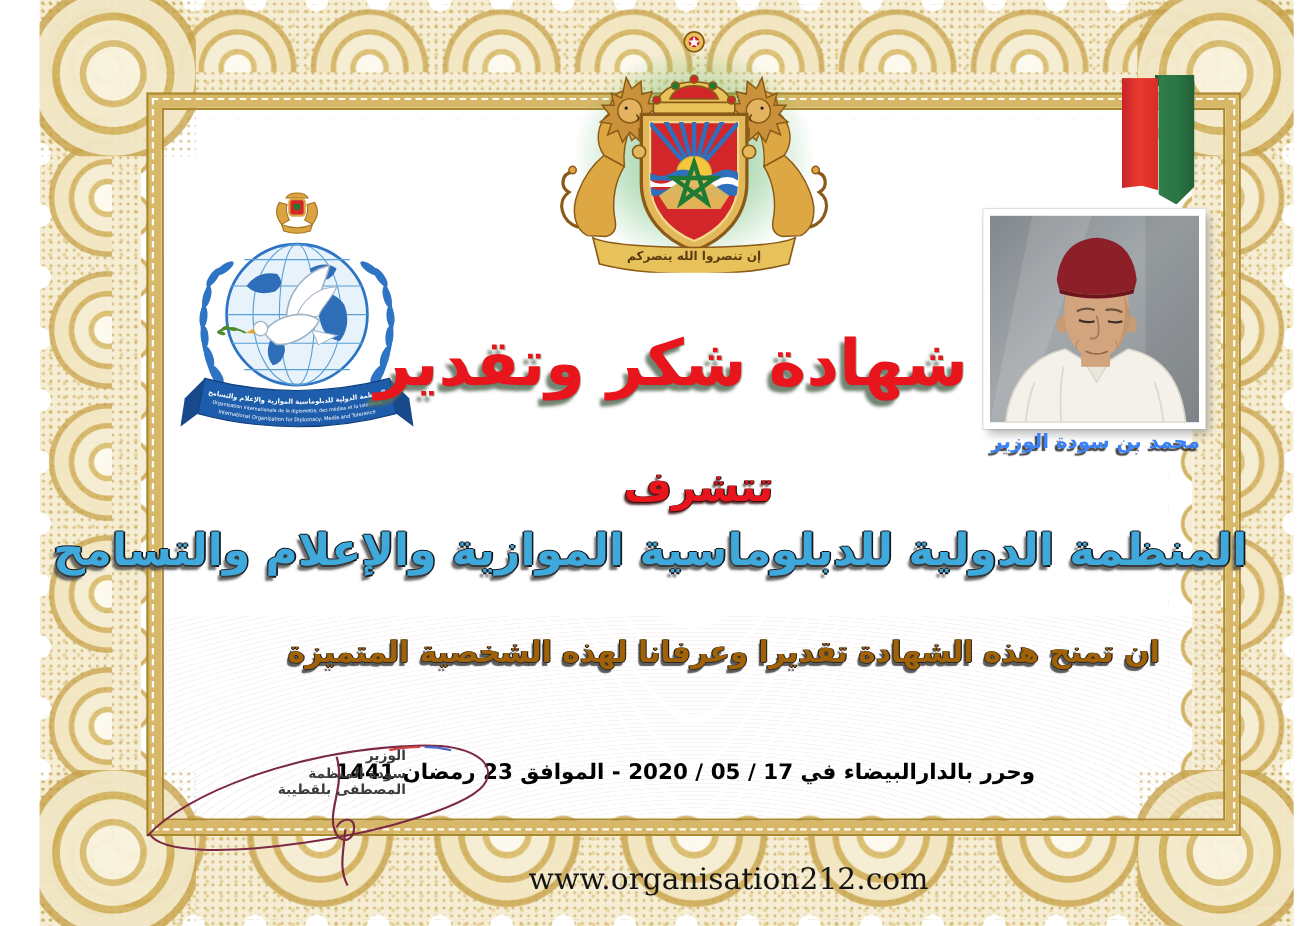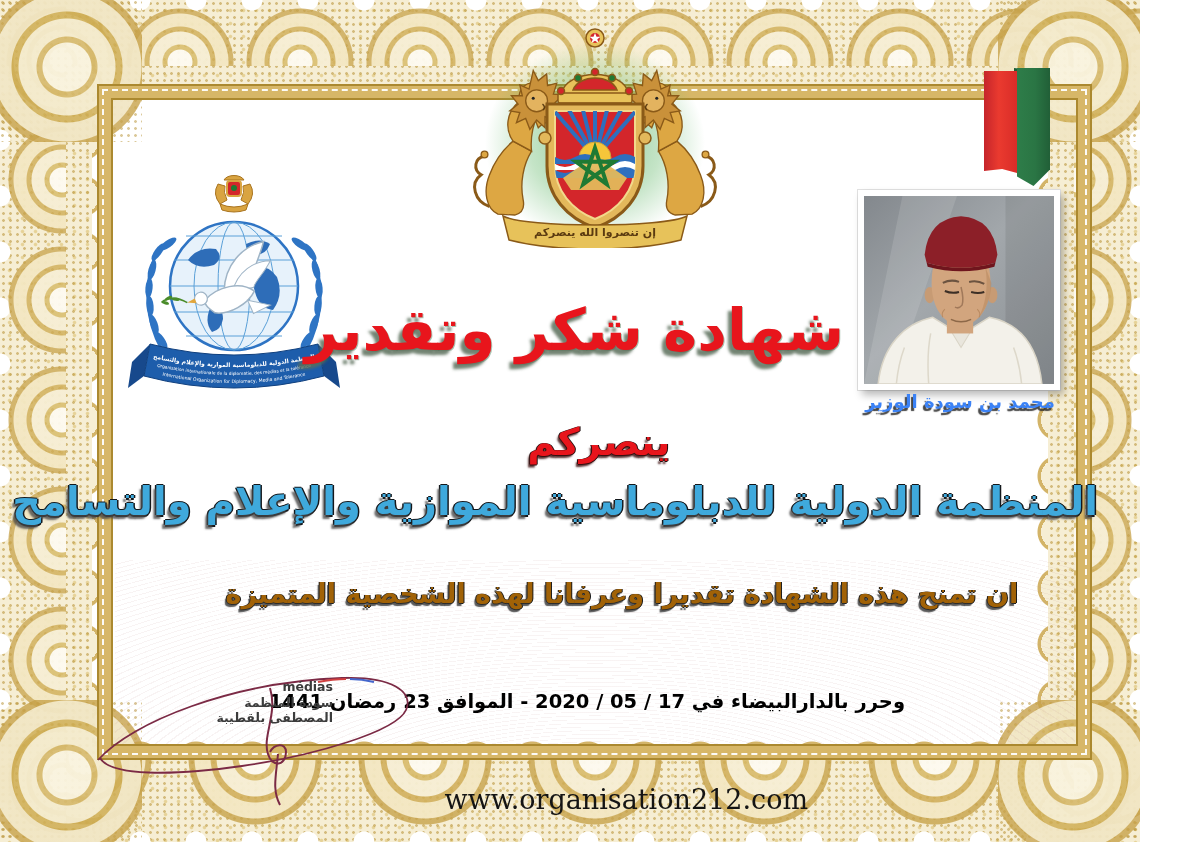--- a/index.html
+++ b/index.html
@@ -1,17 +1,17 @@
 <!DOCTYPE html>
 <html lang="ar"><head>
 <meta charset="utf-8">
 <style>
   html,body{margin:0;padding:0;background:#fff;}
   .stage{position:relative;width:1140px;height:842px;background:#fff;overflow:hidden;
-         font-family:"DejaVu Sans",sans-serif;}
+         font-family:"DejaVu Sans",sans-serif;margin-left:36px;}
   
   .lace{position:absolute;background-color:#f6eed4;z-index:1;
     background-image:
       radial-gradient(circle, rgba(183,146,52,.55) 1px, rgba(183,146,52,0) 1.7px),
       radial-gradient(circle, rgba(222,196,120,.65) 1.2px, rgba(222,196,120,0) 2.3px);
     background-size:7px 7px,13px 13px;background-position:0 0,3px 4px;}
   .lace-top{top:0;left:0;right:0;height:86px;}
   .lace-bottom{bottom:0;left:0;right:0;height:90px;}
   .lace-left{top:0;bottom:0;left:0;width:92px;}
   .lace-right{top:0;bottom:0;right:0;width:92px;}
@@ -316,31 +316,31 @@
       <path d="M96,90 q3,12 1,18 q-3,4 -7,2" fill="none" stroke="#a1795a" stroke-width="1.5"></path>
       <path d="M86,122 q10,5 20,0" fill="none" stroke="#8d6848" stroke-width="1.5"></path>
       <path d="M76,70 q20,-7 40,0 M80,112 q-4,4 -2,8 M112,112 q4,4 2,8" fill="none" stroke="#b98a61" stroke-width="1"></path>
       <path d="M60,58 Q64,22 96,20 Q128,22 132,58 L130,66 Q96,76 62,66 Z" fill="#8c1f28"></path>
       <path d="M62,66 Q96,76 130,66 L129,70 Q96,79 63,70 Z" fill="#6f151d"></path>
     </svg>
   </div>
   <div class="abs arabic honoree">محمد بن سودة الوزير</div>
 
   <div class="abs arabic title">شهادة شكر وتقدير</div>
-  <div class="abs arabic intro">ينصركم</div>
+  <div class="abs arabic intro">تتشرف</div>
   <div class="abs arabic orgline">المنظمة الدولية للدبلوماسية الموازية والإعلام والتسامح</div>
   <div class="abs arabic bodyline body1">ان تمنح هذه الشهادة تقديرا وعرفانا لهذه الشخصية المتميزة</div>
   <div class="abs arabic bodyline dateline">وحرر بالدارالبيضاء في 17 / 05 / 2020 - الموافق 23 رمضان 1441</div>
 
   <svg class="abs sigsvg" viewBox="0 0 330 155">
     <path d="M6,108 C40,70 140,30 250,26 C300,24 322,40 314,58 C304,80 220,104 150,114 C80,124 18,124 8,106" fill="none" stroke="#7b2a45" stroke-width="1.8"></path>
     <path d="M178,36 C186,62 170,84 176,102 C180,116 194,114 194,100 C194,90 182,92 178,100 M186,102 C184,124 180,138 188,153" fill="none" stroke="#7b2a45" stroke-width="2"></path>
     <path d="M226,30 C236,28 246,27 254,27" fill="none" stroke="#d04040" stroke-width="2"></path>
     <path d="M258,27 C266,27 274,28 282,30" fill="none" stroke="#4466cc" stroke-width="2"></path>
   </svg>
   <div class="abs sigblock">
-    <div>médias</div>
+    <div>الوزير</div>
     <div>سودة المنظمة</div>
     <div>المصطفى بلقطيبة</div>
   </div>
 
   <div class="abs website">www.organisation212.com</div>
 </div>
 
 </body></html>

